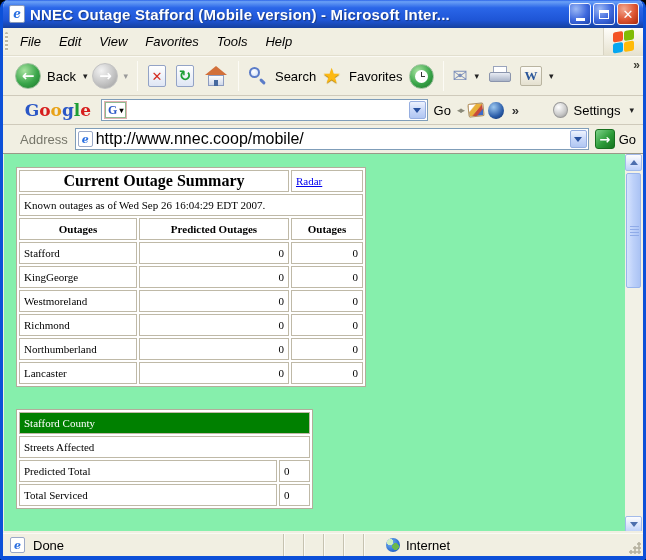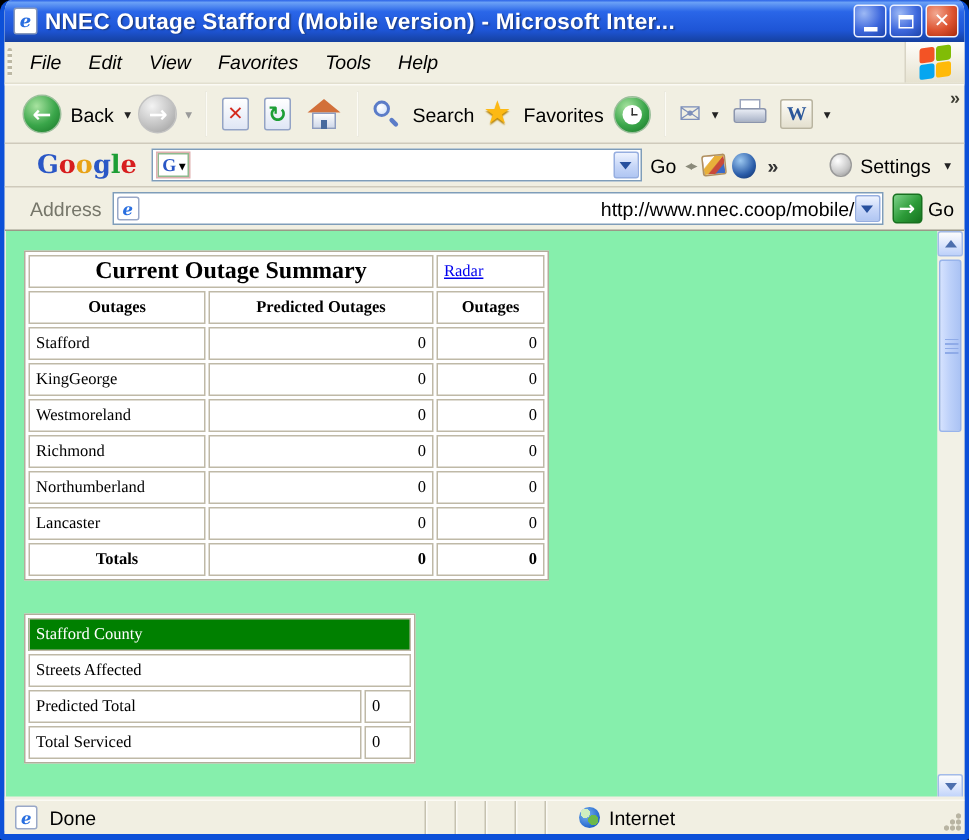--- a/index.html
+++ b/index.html
@@ -112,40 +112,40 @@
   .sphere-ico{ width:16px; height:16px; border-radius:50%; margin-left:26px;
     background:radial-gradient(circle at 35% 30%,#ffffff,#c8c8c8 60%,#909090); border:1px solid #9a9a9a; }
   .settings-label{ font-size:13px; margin:0 2px; }
 
   
   .addressbar{ height:28px; flex:0 0 28px; display:flex; align-items:center; padding:0 4px 0 2px; gap:3px; }
   .addr-label{ font-size:13px; color:#76766a; margin:0 4px; }
   .addr-combo{ flex:1; height:22px; background:#fff; border:1px solid #7f9db9; display:flex; align-items:center; padding:1px; }
   .mini-ie{ width:15px; height:16px; background:#fff; border:1px solid #99a8c8; border-radius:2px; margin:0 3px 0 1px;
     display:flex; align-items:center; justify-content:center; font:italic bold 11px "DejaVu Serif",serif; color:#2a6fe0; }
-  .addr-url{ font-size:13px; color:#000; flex:1;text-align:right; }
+  .addr-url{ font-size:16px; color:#000; flex:1; }
   .addr-go{ display:flex; align-items:center; gap:4px; padding:0 3px; }
   .go-square{ width:20px; height:20px; border-radius:3px; border:1px solid #17701f;
     background:linear-gradient(135deg,#7ed38a,#2c9b38 55%,#16741f);
     color:#fff; font:bold 13px "DejaVu Sans",sans-serif; display:flex; align-items:center; justify-content:center; }
   .addr-go-label{ font-size:13px; }
 
   
   .content-wrap{ flex:1 1 auto; display:flex; background:#f1efe2; padding:0 1px; border-top:1px solid #9a9887; overflow:hidden; }
   .page{ flex:1; background:#86efac; overflow:hidden; padding:13px 0 0 12px;
     font-family:"Liberation Serif",serif; font-size:15px; color:#000; }
 
   table.otable{ border-collapse:separate; border-spacing:2px; border:1px solid #b3ad9b; background:#fff; }
   table.otable td{ border:1px solid #bfb9a7; padding:0 4px; height:22px; font-size:11px; }
   .tc-center{ text-align:center; } .tc-right{ text-align:right; } .tc-bold{ font-weight:bold; }
   .summary-tbl .col-county{ width:118px; } .summary-tbl .col-pred{ width:150px; } .summary-tbl .col-out{ width:72px; }
   .radar-link{ color:#0000ee; text-decoration:underline; cursor:pointer; }
 
   .detail-tbl{ margin-top:22px; }
-  .detail-tbl .col-label{ width:222px;margin-left:17px; } .detail-tbl .col-val{ width:31px; }
+  .detail-tbl .col-label{ width:258px;margin-left:17px; } .detail-tbl .col-val{ width:31px; }
   .county-hdr{ background:#008000; color:#fff; }
 
   
   .vscroll{ flex:0 0 17px; width:17px; background:#f2f1e6; display:flex; flex-direction:column; position:relative; }
   .sc-btn{ height:17px; flex:0 0 17px; border:1px solid #a3bbea; border-radius:2px;
     background:linear-gradient(180deg,#fdfdfd,#d8e3fc 60%,#bdd1fa); display:flex; align-items:center; justify-content:center; }
   .tri-up-sm{ width:0; height:0; border-left:4px solid transparent; border-right:4px solid transparent; border-bottom:5px solid #4d6fae; }
   .tri-down-sm{ width:0; height:0; border-left:4px solid transparent; border-right:4px solid transparent; border-top:5px solid #4d6fae; }
   .sc-thumb{ position:absolute; top:19px; left:1px; width:15px; height:115px; border:1px solid #98b4ec; border-radius:2px;
     background:linear-gradient(90deg,#d5e2fe,#bcd0f9 50%,#abc3f4); }
@@ -299,20 +299,23 @@
   <div class="content-wrap">
     <div class="page">
 
       <table class="otable summary-tbl">
         <tbody>
             <tr>
           <td colspan="2" class="tc-center tc-bold" style="font-size:16px">Current Outage Summary</td>
           <td class="col-out"><span class="radar-link">Radar</span></td>
         </tr>
         <tr>
+          <td colspan="3">Known outages as of Wed Sep 26 16:04:29 EDT 2007.</td>
+        </tr>
+        <tr>
           <td class="col-county tc-center tc-bold">Outages</td>
           <td class="col-pred tc-center tc-bold">Predicted Outages</td>
           <td class="col-out tc-center tc-bold">Outages</td>
         </tr>
         <tr>
           <td>Stafford</td>
           <td class="tc-right">0</td>
           <td class="tc-right">0</td>
         </tr>
         <tr>
@@ -332,25 +335,20 @@
         </tr>
         <tr>
           <td>Northumberland</td>
           <td class="tc-right">0</td>
           <td class="tc-right">0</td>
         </tr>
         <tr>
           <td>Lancaster</td>
           <td class="tc-right">0</td>
           <td class="tc-right">0</td>
-        </tr>
-        <tr>
-          <td class="tc-center tc-bold">Totals</td>
-          <td class="tc-right tc-bold">0</td>
-          <td class="tc-right tc-bold">0</td>
         </tr>
       </tbody>
         </table>
 
       <table class="otable detail-tbl">
         <tbody>
             <tr>
           <td colspan="2" class="county-hdr">Stafford County</td>
         </tr>
         <tr>

